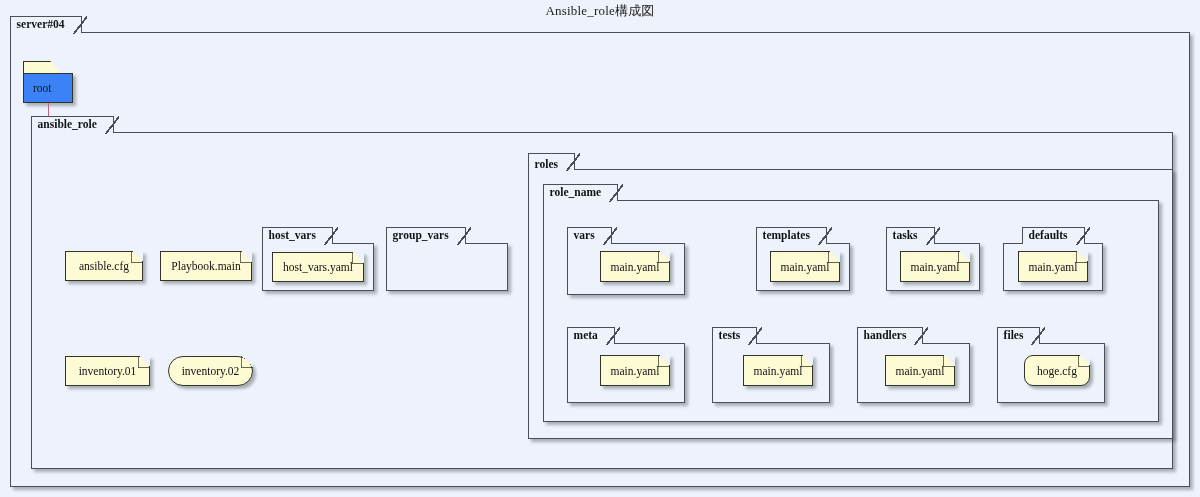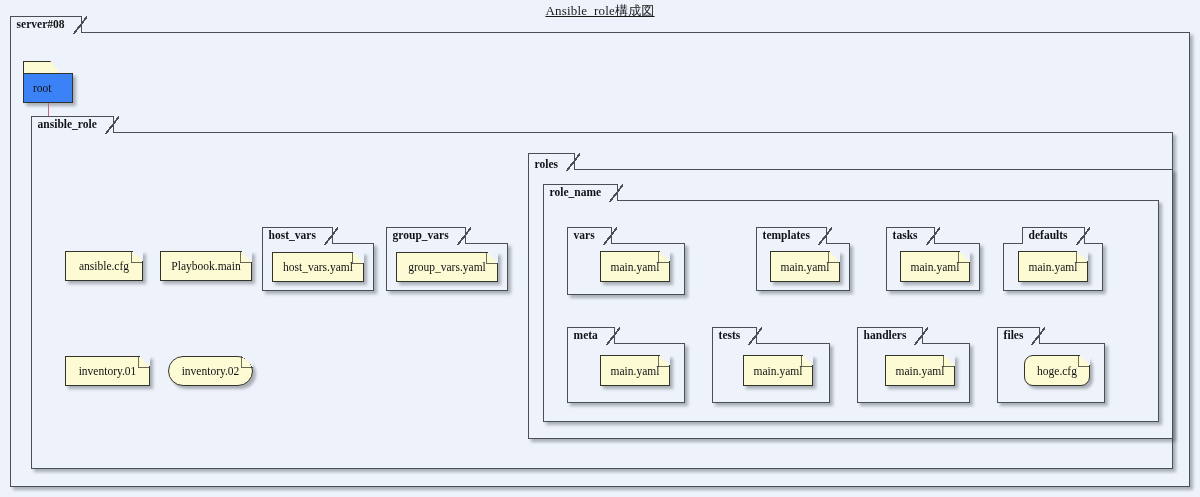--- a/index.html
+++ b/index.html
@@ -19,21 +19,20 @@
   
   .diagram-title {
     position: absolute;
     left: 0; top: 2px;
     width: 1200px;
     text-align: center;
     font-size: 13px;
     color: #1b1b1b;
     font-family: "Liberation Serif", "DejaVu Serif", serif;
     letter-spacing: .2px;
-    text-decoration: underline;
   }
 
   
   .pkg {
     position: absolute;
     background: #eef3fb;
     border: 1.4px solid #4a4f57;
     box-shadow: 3px 3px 3px rgba(30,35,45,.33);
   }
   .pkg > .pkg-tab {
@@ -135,21 +134,21 @@
 </style>
 </head>
 <body>
 
 <div id="canvas">
 
   <div class="diagram-title">Ansible_role構成図</div>
 
   <div class="pkg" style="left:10px; top:32px; width:1180px; height:455px;">
     <div class="pkg-tab" style="top:-17px;">
-      <span>server#08</span>
+      <span>server#04</span>
     </div>
   </div>
 
   <div class="folder" style="left:23px; top:61px; width:50px; height:42px;">
     <div class="folder-tab"></div>
     <div class="folder-body">
       <span>root</span>
     </div>
   </div>
 
@@ -182,23 +181,20 @@
   </div>
   <div class="note" style="left:272px; top:252px; width:92px; height:30px;">
     <span class="note-label">host_vars.yaml</span>
   </div>
 
   <div class="pkg" style="left:386px; top:243px; width:122px; height:48px;">
     <div class="pkg-tab" style="top:-17px;">
       <span>group_vars</span>
     </div>
   </div>
-  <div class="note" style="left:396px; top:252px; width:102px; height:30px;">
-    <span class="note-label">group_vars.yaml</span>
-  </div>
 
   <div class="pkg" style="left:528px; top:169px; width:645px; height:270px;">
     <div class="pkg-tab" style="top:-17px;align-items:flex-end;">
       <span>roles</span>
     </div>
   </div>
 
   <div class="pkg" style="left:543px; top:200px; width:616px; height:222px;">
     <div class="pkg-tab" style="top:-17px;align-items:center;">
       <span>role_name</span>

